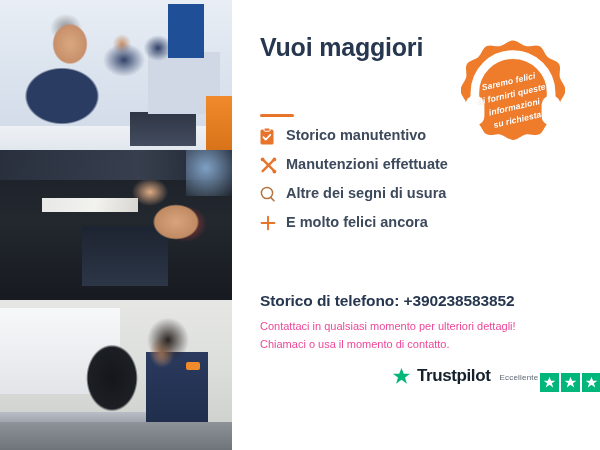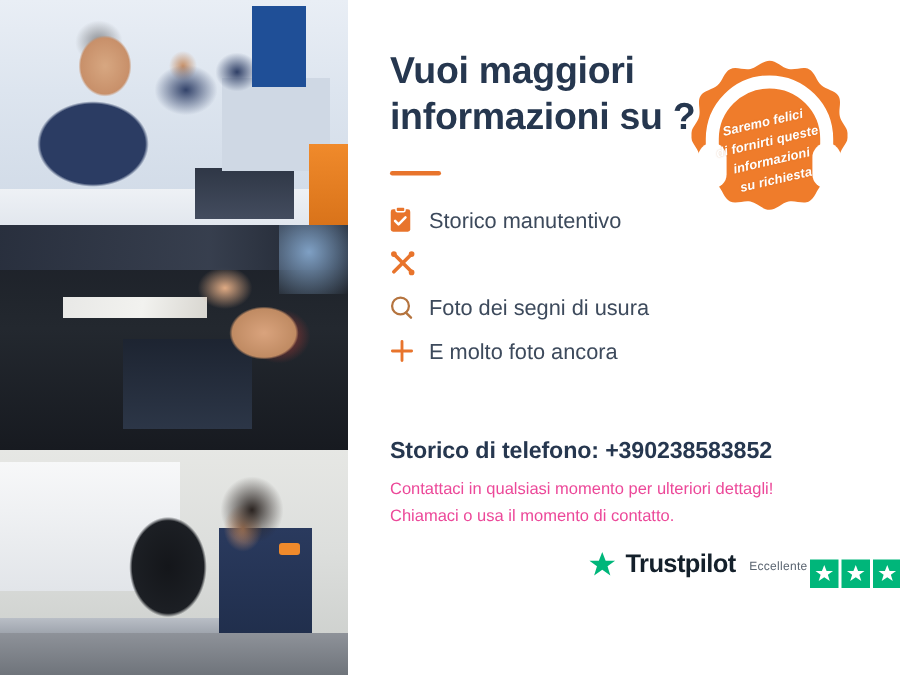--- a/index.html
+++ b/index.html
@@ -76,21 +76,21 @@
   .badge{position:absolute;left:229px;top:39px;width:104px;height:104px;}
   .badge svg{position:absolute;inset:0;width:104px;height:104px;}
   .badge-headset{position:absolute;left:40px;top:16px;width:24px;height:20px;}
   .badge-text{position:absolute;left:9px;top:36px;width:86px;
     transform:rotate(-13deg);text-align:center;
     font-size:8.6px;line-height:1.5;font-weight:bold;font-style:italic;
     color:#ffffff;letter-spacing:.1px;text-shadow:0 0 1px rgba(180,80,10,.35);}
 
   
   .features{position:absolute;left:28px;top:128px;width:300px;}
-  .feature{display:flex;align-items:flex-end;height:27px;margin-bottom:2px;}
+  .feature{display:flex;align-items:flex-start;height:27px;margin-bottom:2px;font-weight:bold;}
   .f-icon{width:26px;flex:0 0 26px;display:flex;align-items:center;justify-content:flex-start;}
   .f-label{font-size:14.5px;color:#3d4a5c;line-height:1;}
 
   
   .phone{position:absolute;left:28px;top:292px;width:320px;
     font-size:15.5px;font-weight:bold;color:#26374f;letter-spacing:-.1px;}
   .phone .num{color:#26374f;}
   .contact{position:absolute;left:28px;top:318px;width:300px;
     font-size:11px;line-height:1.62;color:#ec4899;}
 
@@ -115,21 +115,20 @@
   <div class="photo-col">
     <div class="photo ph1"></div>
     <div class="photo ph2"></div>
     <div class="photo ph3"></div>
   </div>
 
   <div class="content">
 
     <div class="headline">
       <div>Vuoi maggiori</div>
-      <div>informazioni su ?</div>
     </div>
 
     <div class="rule"></div>
 
     <div class="badge">
       <svg viewBox="0 0 104 104">
         <path fill="#ef7c2b" d="M52 1.5c4.6 0 8.3 4.6 12.7 5.5 4.5 1 9.6-1.9 13.6.1 4 2 5 7.8 8.3 10.8 3.2 3 9.1 3.3 11.4 7.1 2.3 3.8-.2 9.2.9 13.6C100 43 104.5 46.6 104.5 51.2c0 4.6-4.5 8.2-5.6 12.6-1.1 4.4 1.4 9.8-.9 13.6-2.3 3.8-8.2 4.1-11.4 7.1-3.3 3-4.3 8.8-8.3 10.8-4 2-9.1-.9-13.6.1-4.4.9-8.1 5.5-12.7 5.5s-8.3-4.6-12.7-5.5c-4.5-1-9.6 1.9-13.6-.1-4-2-5-7.8-8.3-10.8-3.2-3-9.1-3.3-11.4-7.1-2.3-3.8.2-9.2-.9-13.6C4 59.4-.5 55.8-.5 51.2c0-4.6 4.5-8.2 5.6-12.6 1.1-4.4-1.4-9.8.9-13.6 2.3-3.8 8.2-4.1 11.4-7.1 3.3-3 4.3-8.8 8.3-10.8 4-2 9.1.9 13.6-.1C43.7 6.1 47.4 1.5 52 1.5z"></path>
       </svg>
       <svg class="badge-headset" viewBox="0 0 24 20">
         <path d="M3.2 12.5v-2.1a8.8 8.8 0 0 1 17.6 0v2.1" fill="none" stroke="#ffffff" stroke-width="2" stroke-linecap="round"></path>
@@ -159,40 +158,41 @@
 
       <div class="feature">
         <span class="f-icon">
           <svg width="17" height="17" viewBox="0 0 17 17">
             <path d="M2.4 2.2l12 12M14.6 2.2l-12 12" stroke="#e8742c" stroke-width="2.4" stroke-linecap="round"></path>
             <circle cx="2.6" cy="2.4" r="1.9" fill="#e8742c"></circle>
             <circle cx="14.4" cy="14.6" r="1.9" fill="#e8742c"></circle>
             <circle cx="14.4" cy="2.4" r="1.9" fill="#e8742c"></circle>
           </svg>
         </span>
+        <span class="f-label">Manutenzioni effettuate</span>
       </div>
 
       <div class="feature">
         <span class="f-icon">
           <svg width="16" height="16" viewBox="0 0 16 16">
             <circle cx="7" cy="7" r="5.6" fill="none" stroke="#b5743f" stroke-width="1.5"></circle>
             <path d="M10.6 11.4l3.4 3.4" stroke="#b5743f" stroke-width="1.6" stroke-linecap="round"></path>
           </svg>
         </span>
-        <span class="f-label">Foto dei segni di usura</span>
+        <span class="f-label">Altre dei segni di usura</span>
       </div>
 
 
       <div class="feature">
         <span class="f-icon">
           <svg width="16" height="16" viewBox="0 0 16 16">
             <path d="M8 1.6v12.8M1.6 8h12.8" stroke="#e8742c" stroke-width="1.9" stroke-linecap="round"></path>
           </svg>
         </span>
-        <span class="f-label">E molto foto ancora</span>
+        <span class="f-label">E molto felici ancora</span>
       </div>
 
     </div>
 
     <div class="phone">
       <span>Storico di telefono:</span>
       <span class="num">+390238583852</span>
     </div>
 
     <div class="contact">

